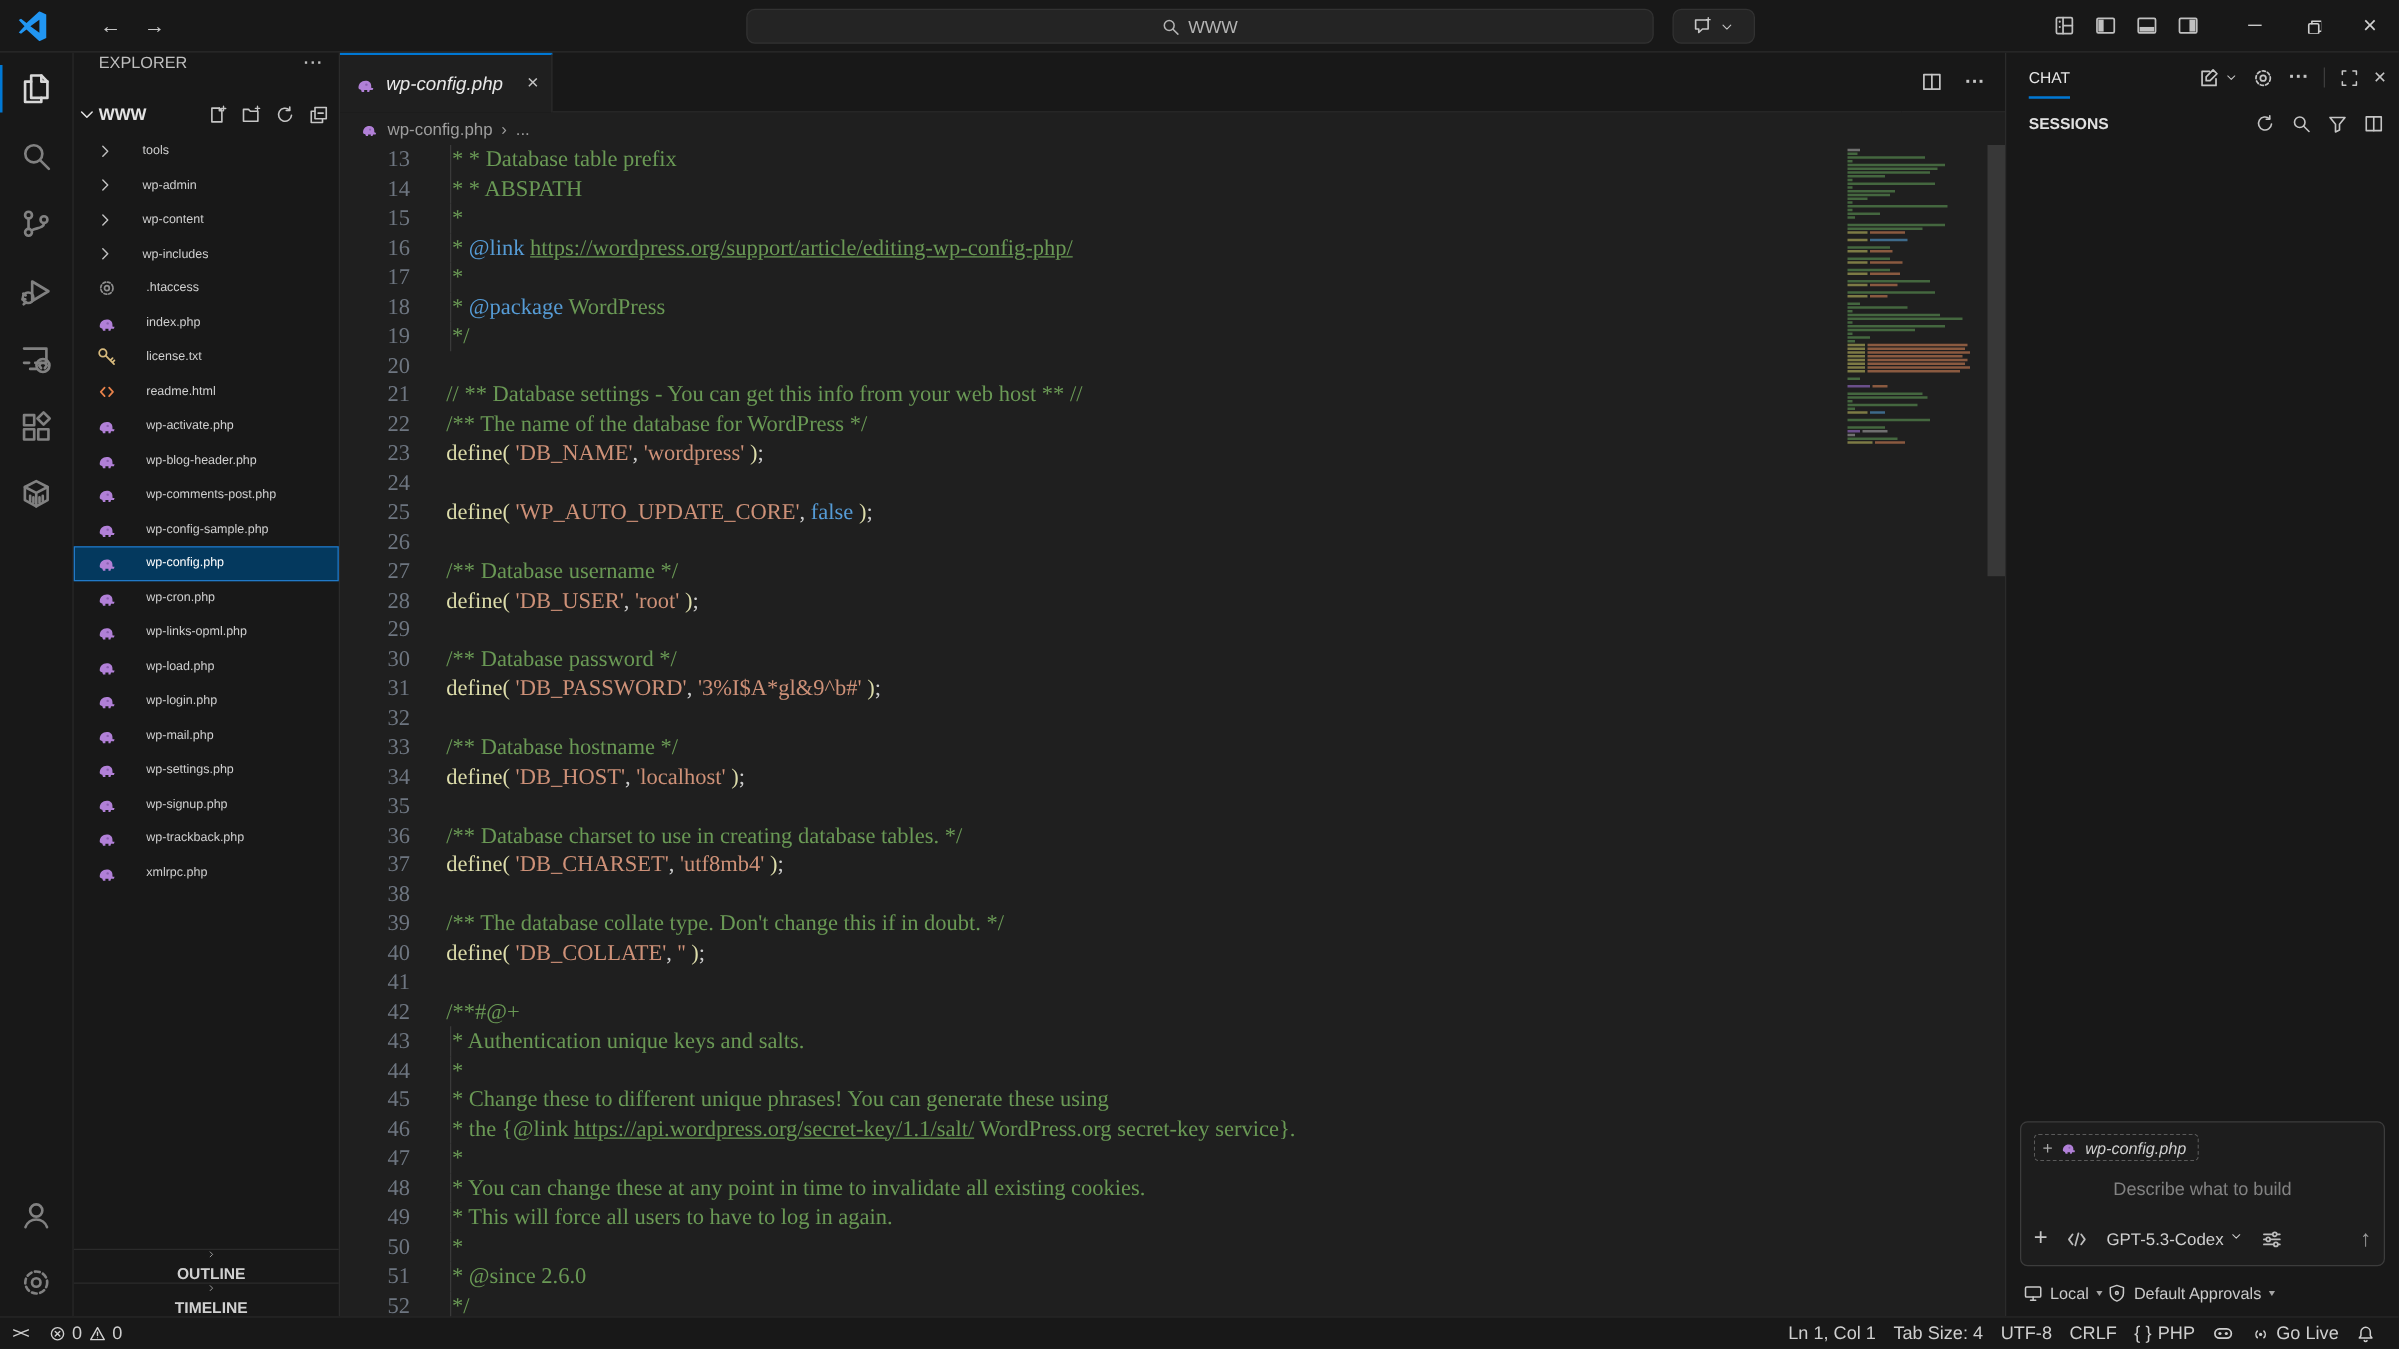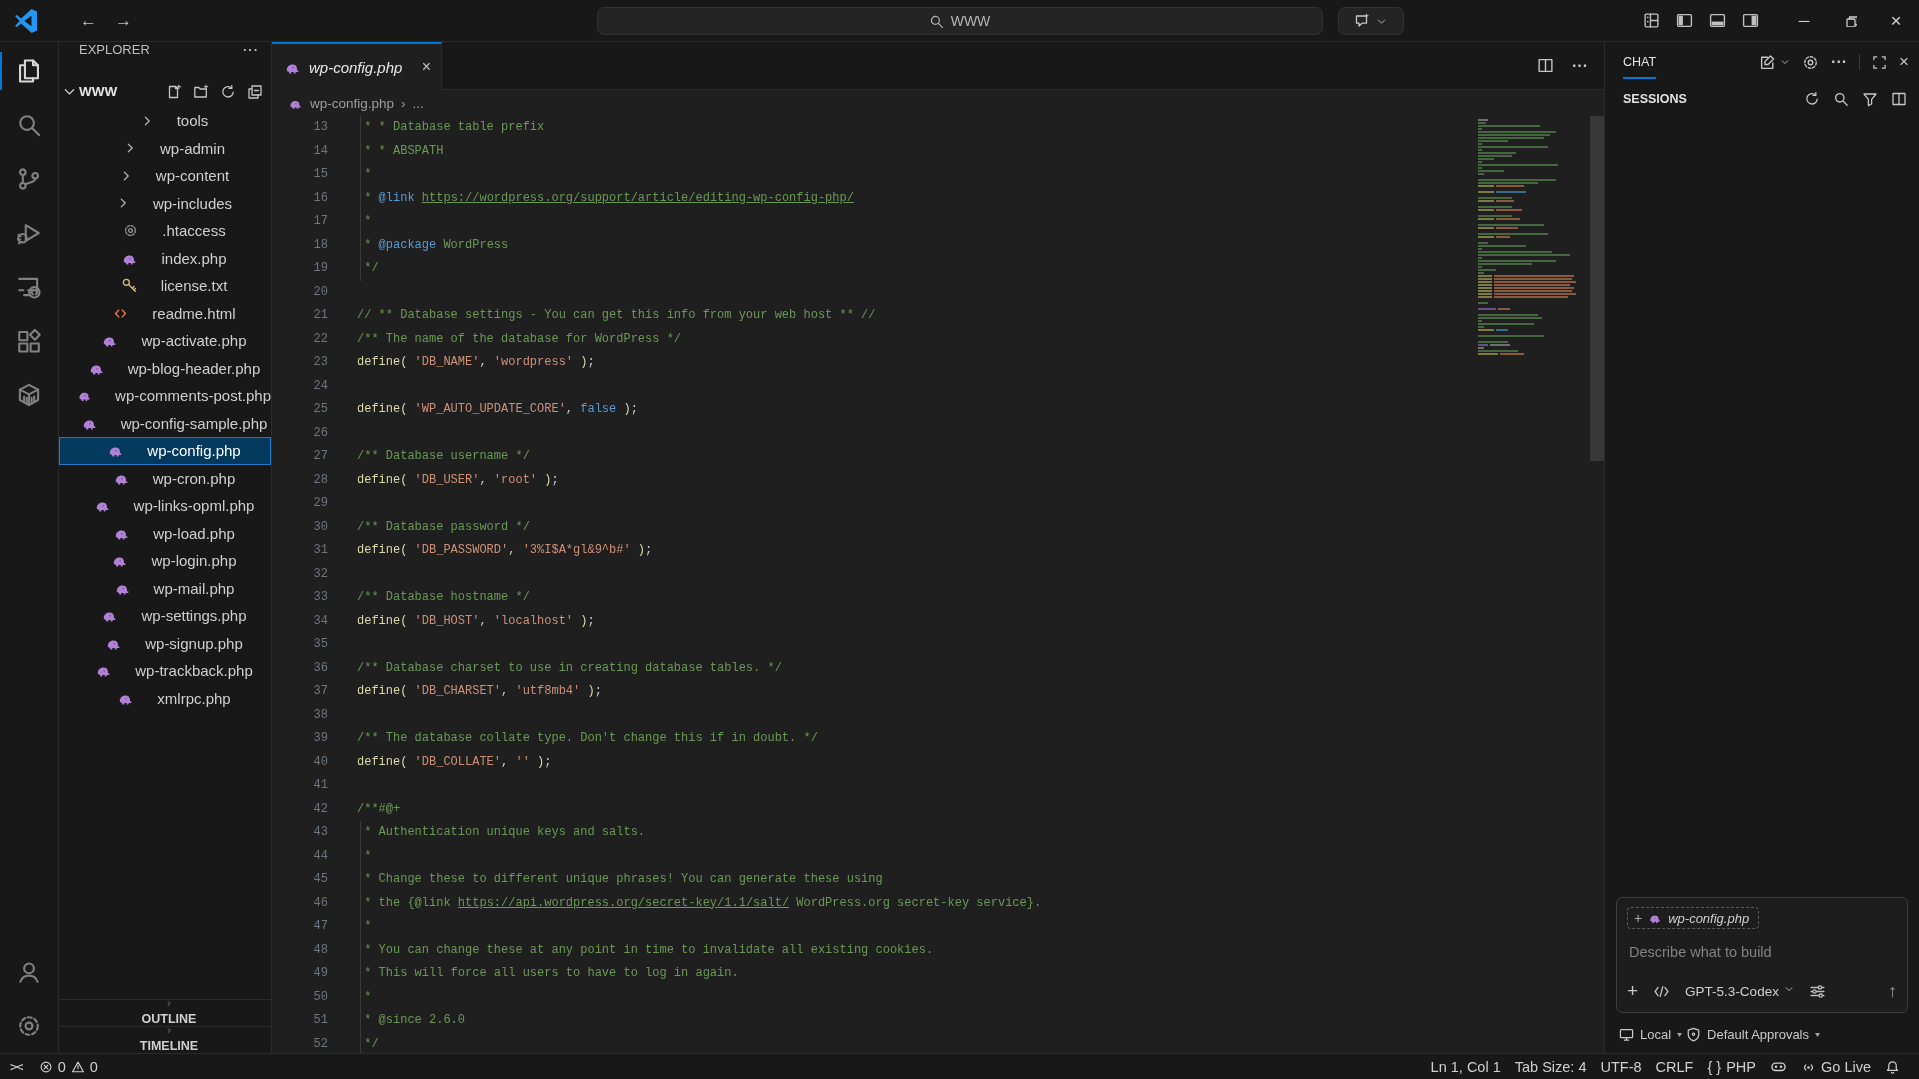--- a/index.html
+++ b/index.html
@@ -32,36 +32,36 @@
   .ab-item.active::before { content:""; position:absolute; left:0; top:8px; bottom:8px; width:2px; background:#0078d4; }
   .ab-bottom { margin-top:auto; }
 
   
   #sidebar { width:213px; background:#181818; border-right:1px solid #2b2b2b; display:flex; flex-direction:column; }
   .sb-header { height:36px; display:flex; align-items:flex-start; padding:0 12px 0 20px; font-size:13px; color:#bfbfbf; }
   .sb-header .more { margin-left:auto; letter-spacing:1px; font-weight:700; color:#bdbdbd; }
   .section-row { height:27px; display:flex; align-items:center; gap:2px; padding:0 8px 0 3px; font-weight:700; font-size:13.5px; color:#e4e4e4; }
   .section-actions { margin-left:auto; display:flex; gap:11px; color:#c5c5c5; }
   .tree { margin-top:2px; }
-  .file-row { height:27.5px; display:flex; align-items:center; gap:23px; padding-left:18px; font-size:15px; color:#cfcfcf; white-space:nowrap;justify-content:center; }
+  .file-row { height:27.5px; display:flex; align-items:center; gap:23px; padding-left:18px; font-size:10px; color:#cfcfcf; white-space:nowrap; }
   .file-row.selected { background:#04395e; outline:1px solid #2179c7; outline-offset:-1px; color:#ffffff; }
   .file-row .chev { color:#c0c0c0; }
   .sb-bottom { margin-top:auto; }
   .panel-row { height:27px; border-top:1px solid #2b2b2b; display:flex; align-items:center; gap:5px; padding-left:8px; font-size:12.5px; font-weight:700; color:#d0d0d0;flex-direction:column; }
 
   
   #editor-col { flex:1; display:flex; flex-direction:column; background:#1f1f1f; min-width:0; }
   .tabbar { height:48px; background:#181818; display:flex; align-items:stretch; }
   .tab { width:170px; background:#1f1f1f; border-right:1px solid #2b2b2b; border-top:2px solid #0078d4; display:flex; align-items:center; gap:8px; padding:0 10px 0 12px; }
   .tab-label { font-style:italic; font-size:15px; color:#e8e8e8; }
   .tab-close { margin-left:auto; color:#c5c5c5; font-size:16px; }
   .tab-rest { flex:1; border-bottom:1px solid #2b2b2b; }
   .editor-actions { display:flex; align-items:center; gap:18px; padding:0 16px; color:#c5c5c5; border-bottom:1px solid #2b2b2b; background:#181818; }
   .breadcrumb { height:26px; display:flex; align-items:center; gap:7px; padding-left:16px; font-size:13.5px; color:#9d9d9d; }
-  .code-area { flex:1; position:relative; overflow:hidden; font-family:Liberation Mono, monospace; font-size:12px; line-height:23.5px; }
+  .code-area { flex:1; position:relative; overflow:hidden; font-family:Liberation Serif, serif; font-size:18px; line-height:23.5px; }
   .line { display:flex; height:23.5px; white-space:pre; }
   .num { width:56px; flex:none; text-align:right; color:#6e7681; }
   .txt { margin-left:29px; position:relative; }
   .txt.g::before { content:""; position:absolute; left:3px; top:0; bottom:0; width:1px; background:#3a3a3a; }
   .c { color:#6a9955; } .f { color:#dcdcaa; } .s { color:#ce9178; } .k { color:#569cd6; }
   .p { color:#cccccc; } .t { color:#569cd6; } .u { color:#6a9955; text-decoration:underline; }
   #minimap { position:absolute; top:3px; right:17px; width:112px; }
   .mm-row { height:2px; margin-bottom:1px; display:flex; gap:2px; padding-left:3px; }
   .mm-row i { height:2px; display:block; }
   .mm-g{background:#44673f;} .mm-y{background:#7d7b45;} .mm-o{background:#8a5a40;}
@@ -74,21 +74,21 @@
   .chat-tab { font-size:12.5px; color:#e6e6e6; border-bottom:2px solid #0078d4; padding:10px 0 8px; }
   .chat-actions { margin-left:auto; display:flex; align-items:center; gap:12px; color:#c5c5c5; }
   .chat-sep { width:1px; height:16px; background:#3c3c3c; }
   .sessions-row { height:34px; display:flex; align-items:center; padding:0 12px 0 18px; font-size:12.5px; font-weight:700; color:#e0e0e0; }
   .sessions-actions { margin-left:auto; display:flex; gap:13px; color:#c5c5c5; font-weight:400; }
   .chat-body { flex:1; }
   .chat-card { margin:0 11px 8px; border:1px solid #3c3c3c; border-radius:6px; background:#1d1d1d; padding:9px 10px 10px; }
   .chip { display:inline-flex; align-items:center; gap:6px; border:1px dashed #5a5a5a; border-radius:4px; padding:2px 9px 2px 6px; font-size:13px; color:#cfcfcf; }
   .chip .plus { color:#a8a8a8; font-size:14px; }
   .chip-name { font-style:italic; }
-  .chat-placeholder { color:#828282; font-size:14.5px; margin:15px 2px 20px; }
+  .chat-placeholder { color:#828282; font-size:14.5px; margin:15px 2px 20px;text-align:center; }
   .chat-controls { display:flex; align-items:center; gap:15px; color:#bdbdbd; }
   .chat-controls .plus { font-size:19px; color:#c5c5c5; }
   .model-pick { display:flex; align-items:flex-start; gap:5px; font-size:13.5px; color:#cfcfcf; }
   .send-arrow { margin-left:auto; font-size:18px; color:#9a9a9a; }
   .chat-footer { height:32px; display:flex; align-items:center; gap:4px; padding:0 14px 6px; font-size:13px; color:#c9c9c9; }
   .cf-item { display:flex; align-items:center; gap:6px; }
   .chev-dn { font-size:10px; color:#a5a5a5; transform:scaleY(.8); }
 
   
   #statusbar { height:26px; background:#181818; border-top:1px solid #2b2b2b; display:flex; align-items:center; padding:0 12px 0 10px; font-size:14.5px; color:#cfcfcf; }

